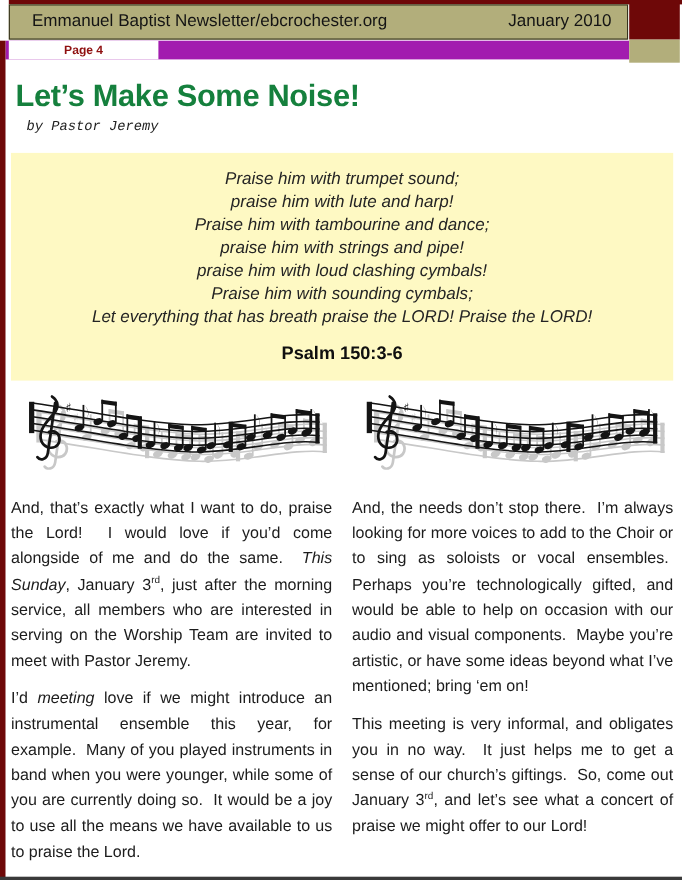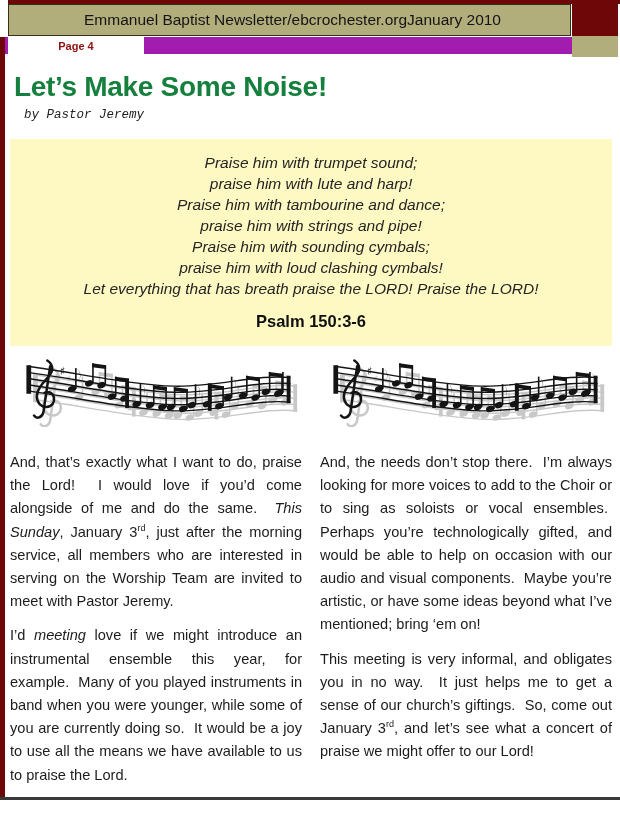--- a/index.html
+++ b/index.html
@@ -5,21 +5,21 @@
   html,body{margin:0;padding:0;}
   body{
     width:620px;height:813px;position:relative;background:#ffffff;overflow:hidden;
     font-family:"Liberation Sans",sans-serif;color:#1c1c1c;
   }
   
   .top-strip{position:absolute;left:8px;top:0;width:612px;height:4px;background:#6e0808;}
   .masthead{
     position:absolute;left:8px;top:4px;width:563px;height:32px;background:#b2ae7b;
     border:1px solid #35321c;box-sizing:border-box;display:flex;align-items:center;
-    justify-content:center;padding:0 14px 0 20px;font-size:15.5px;color:#141414;
+    justify-content:space-between;padding:0 14px 0 20px;font-size:15.5px;color:#141414;
   }
   .corner-maroon{position:absolute;left:572px;top:0;width:46px;height:36px;background:#6e0808;}
   .corner-olive{position:absolute;left:572px;top:36px;width:46px;height:21px;background:#b2ae7b;}
   .tab-row{position:absolute;left:5px;top:37px;width:567px;height:17px;background:#a21caf;}
   .page-tab{
     position:absolute;left:3px;top:0;width:136px;height:17px;background:#ffffff;
     color:#8f1010;font-weight:bold;font-size:11px;display:flex;align-items:center;justify-content:center;
   }
   .left-border{position:absolute;left:0;top:37px;width:5px;height:761px;background:#6e0808;}
   .bottom-rule{position:absolute;left:0;top:797px;width:620px;height:3px;background:#3a3a3a;}
@@ -108,22 +108,22 @@
 
 <main class="content">
   <h1 class="article-title">Let’s Make Some Noise!</h1>
   <div class="byline">by Pastor Jeremy</div>
 
   <section class="quote-box">
     <div class="qline">Praise him with trumpet sound;</div>
     <div class="qline">praise him with lute and harp!</div>
     <div class="qline">Praise him with tambourine and dance;</div>
     <div class="qline">praise him with strings and pipe!</div>
+    <div class="qline">praise him with loud clashing cymbals!</div>
     <div class="qline">Praise him with sounding cymbals;</div>
-    <div class="qline">praise him with loud clashing cymbals!</div>
     <div class="qline">Let everything that has breath praise the LORD! Praise the LORD!</div>
     <div class="qref">Psalm 150:3-6</div>
   </section>
 
   <div class="staff-row">
     <svg class="staff" viewBox="0 0 300 80">
         <use href="#staff-art"></use>
       </svg>
     <svg class="staff" viewBox="0 0 300 80">
         <use href="#staff-art"></use>

